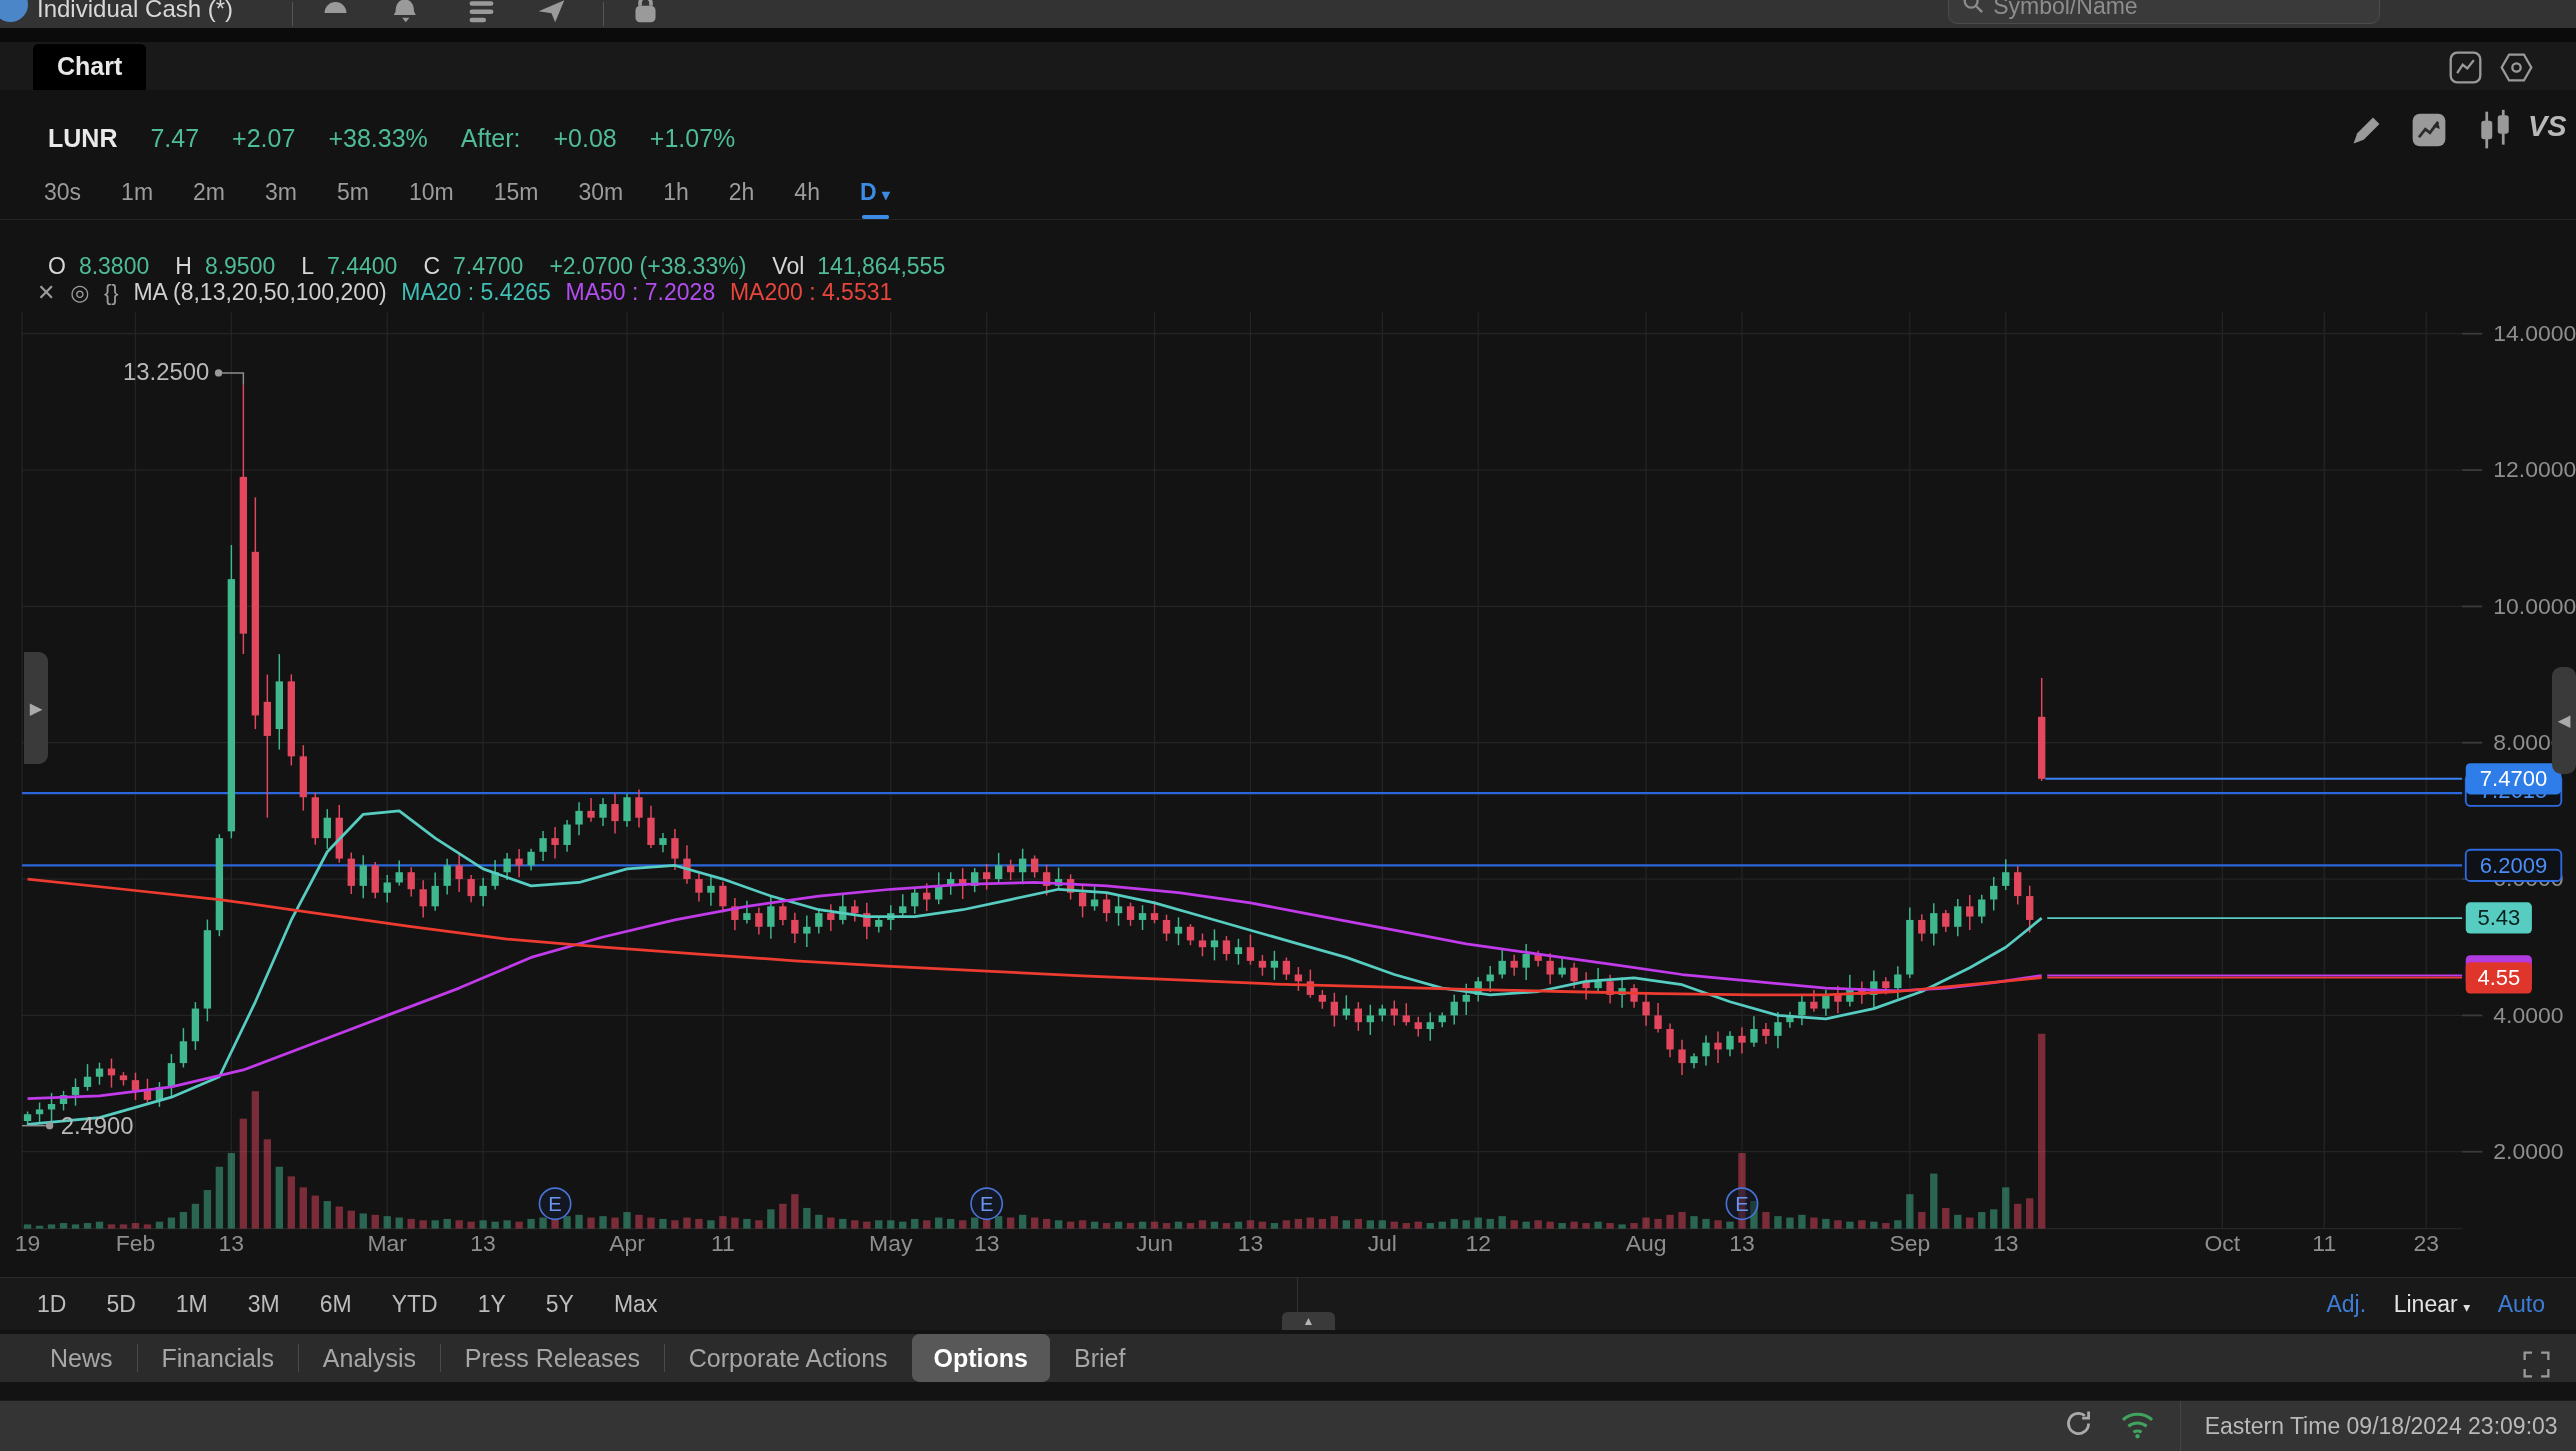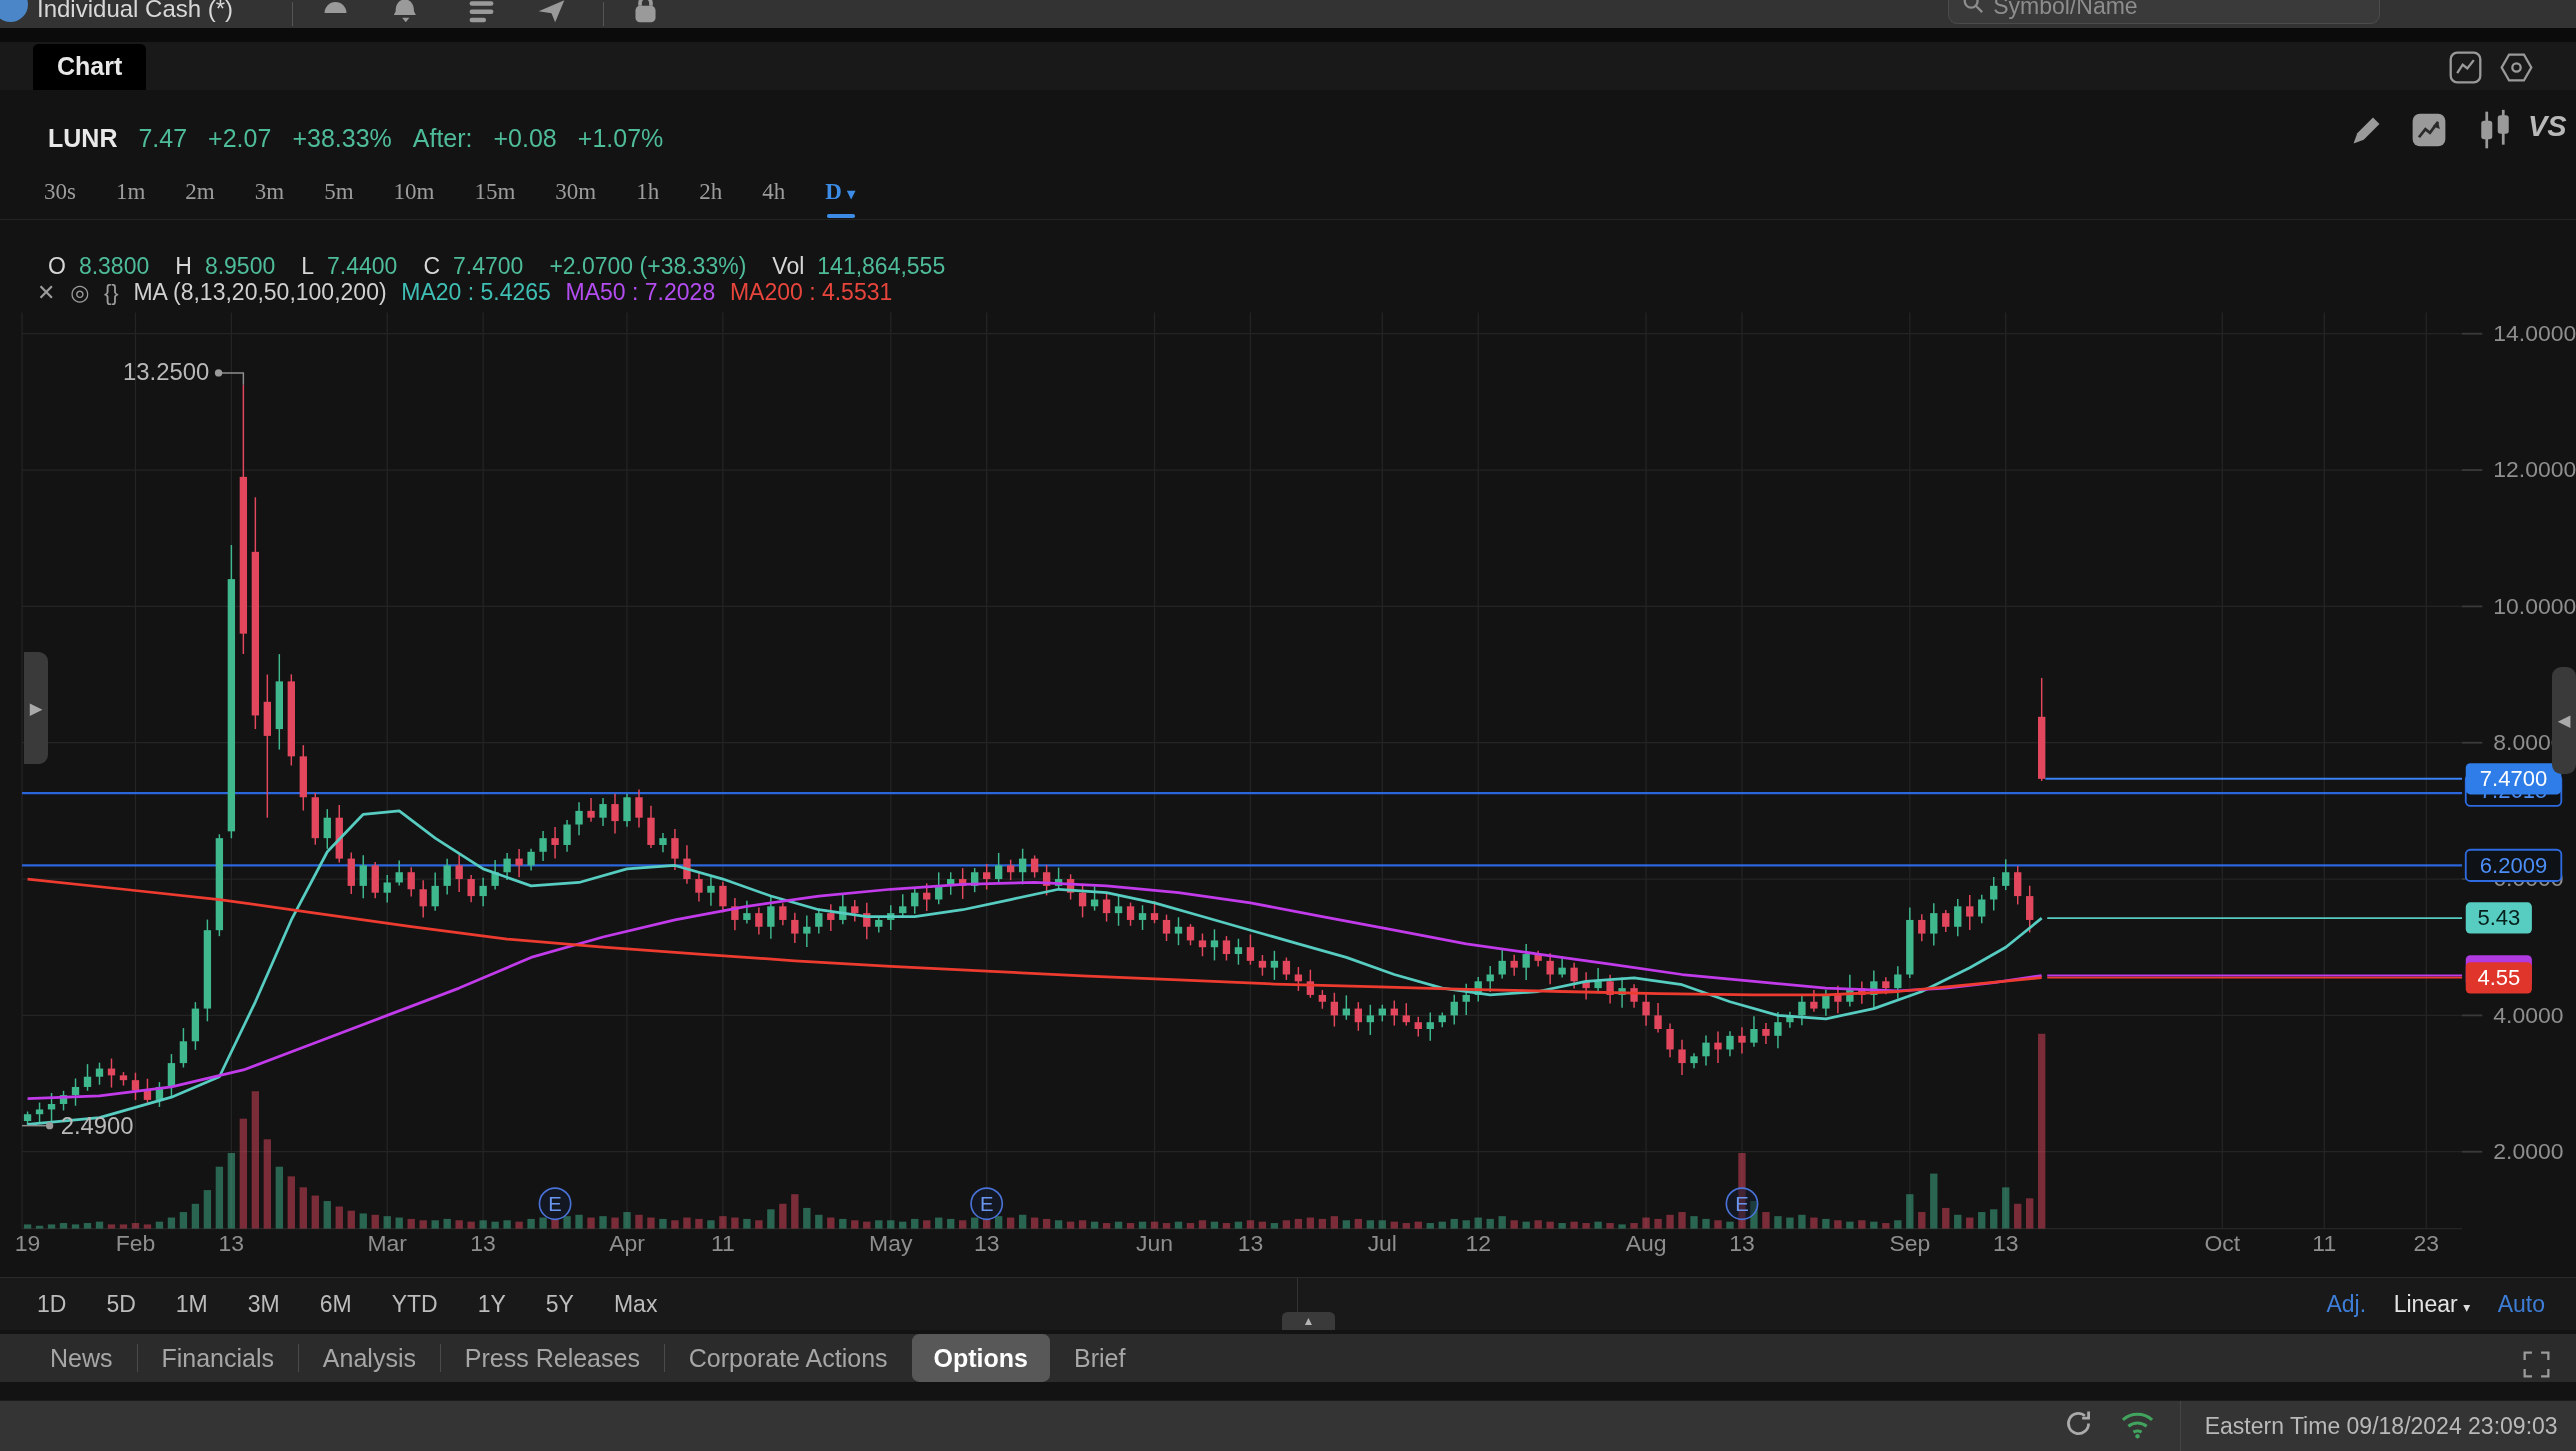--- a/index.html
+++ b/index.html
@@ -12,27 +12,27 @@
   .hdr-divider{top:1.8px;width:0.9px;height:24px;background:#555;}
   .hdr-ic{top:-7.3px;color:#9a9a9a;}
   #searchbox{left:1948px;top:-14.7px;width:432px;height:39px;border:1.8px solid #4c4c4c;border-radius:9.2px;background:#3a3a3a;display:flex;align-items:flex-end;padding:0 13px 3.7px;box-sizing:border-box;color:#8d8d8d;font-size:23px;gap:9.2px;}
   #gapstrip{left:0;top:27.6px;width:2576px;height:14.7px;background:#0b0b0b;}
   
   #chartTabRow{left:0;top:42px;width:2576px;height:48px;background:#191919;z-index:5;}
   #chartTab{left:33px;top:1.8px;height:46px;padding:0 24px;background:#000000;color:#e8e8e8;font-size:25px;font-weight:700;display:flex;align-items:center;border-radius:5.5px 5.5px 0 0;}
   .tabrow-ic{top:7.3px;}
   
   #tickerRow{left:0;top:90px;width:2576px;height:75px;background:#131313;}
-  #tickerText{left:48px;top:22px;font-size:25px;display:flex;gap:21px;align-items:baseline;}
+  #tickerText{left:48px;top:22px;font-size:25px;display:flex;gap:33px;align-items:baseline;}
   .sym{color:#e9e9e9;font-weight:700;}
   .grn{color:#4ebc99;margin-top:12px;}
   .vs-label{font-style:italic;font-weight:700;color:#b8b8b8;font-size:29px;}
   
   #tfRow{left:0;top:165px;width:2576px;height:55px;background:#131313;border-bottom:0.9px solid #242424;display:flex;align-items:center;padding-left:44px;gap:40px;box-sizing:border-box;}
-  .tf-item{color:#9c9c9c;font-size:23px;font-family:Liberation Serif, serif;}
+  .tf-item{color:#9c9c9c;font-size:23px;}
   .tf-item.active{color:#3c8ce6;font-weight:700;position:relative;}
   .tf-item.active .ul{position:absolute;left:1.8px;bottom:-13px;width:27.6px;height:3.7px;background:#3c8ce6;border-radius:1.8px;}
   .tf-caret{color:#3c8ce6;font-size:15.6px;margin-left:5.5px;}
   
   #ohlcRow{left:48px;top:241px;font-size:23px;display:flex;gap:13px;align-items:baseline;z-index:3;}
   .lbl{color:#d6d6d6;}
   #maRow{left:37px;top:279px;font-size:23px;display:flex;gap:14.7px;align-items:center;z-index:3;color:#9c9c9c;}
   .ma20{color:#3fbfb4;} .ma50{color:#b44df0;} .ma200{color:#e8453c;}
   .ind-ic{font-size:22px;color:#9c9c9c;}
   

